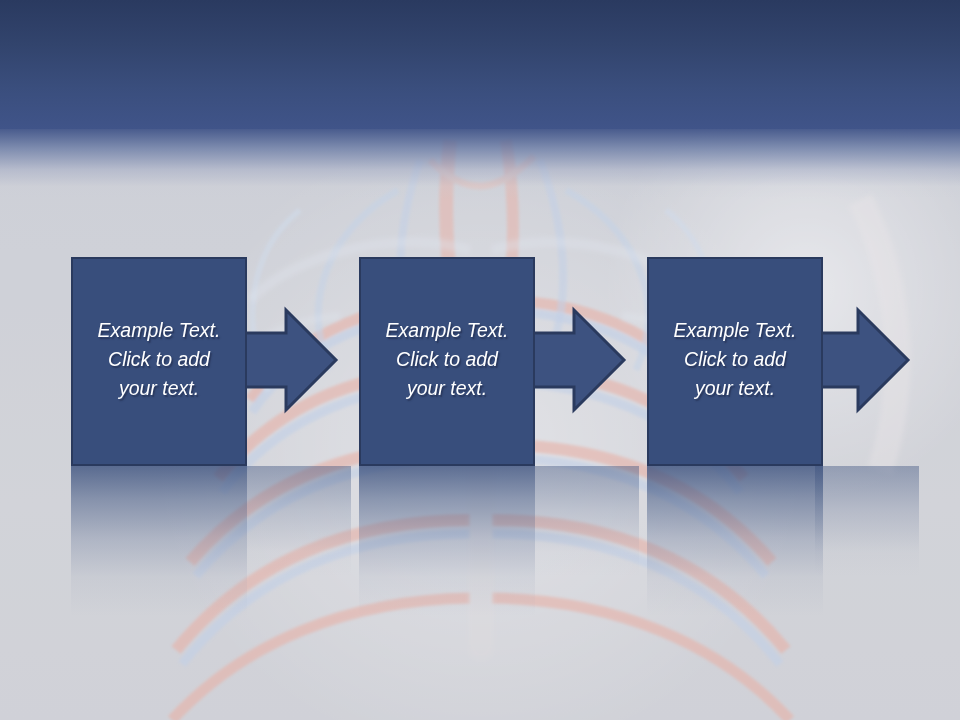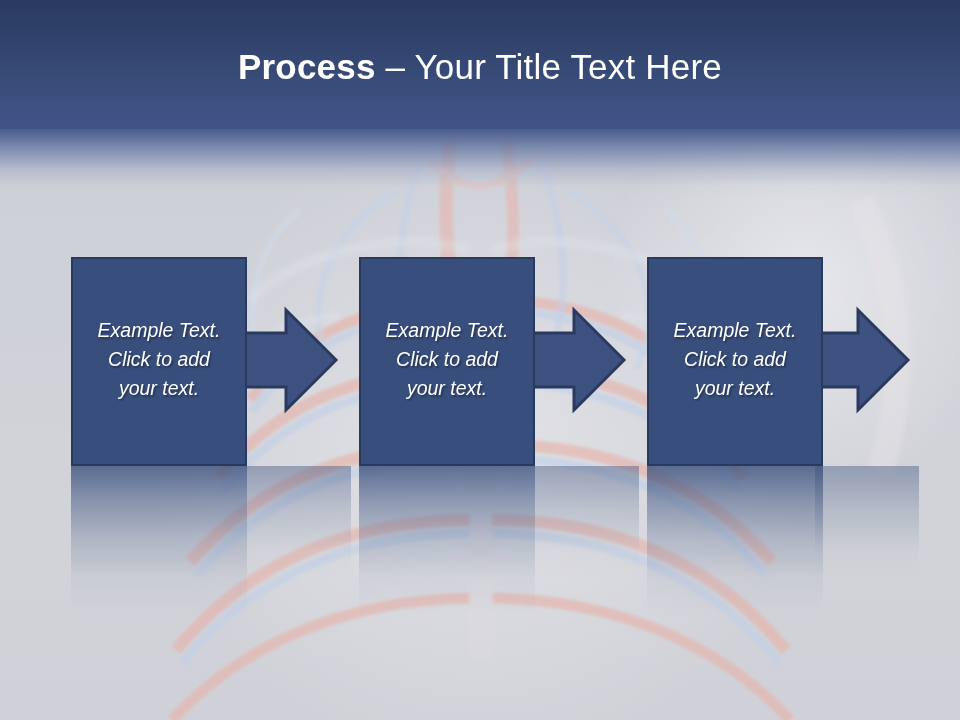--- a/index.html
+++ b/index.html
@@ -199,23 +199,20 @@
         <rect x="468" y="330" width="26" height="330" rx="12" fill="#e6e1df"></rect>
       </g>
     </svg>
 
     <div class="bg-veil"></div>
   </div>
 
   <div class="header-band"></div>
   <div class="header-fade"></div>
 
-  <div class="slide-title">
-    <span class="bold">Process</span><span class="light"> – Your Title Text Here</span>
-  </div>
 
   <div class="chain">
 
     <div class="reflection" style="left:71px;"></div>
     <div class="reflection" style="left:359px;"></div>
     <div class="reflection" style="left:647px;"></div>
     <div class="reflection-arrow" style="left:247px;"></div>
     <div class="reflection-arrow" style="left:535px;"></div>
     <div class="reflection-arrow" style="left:815px;"></div>
 

